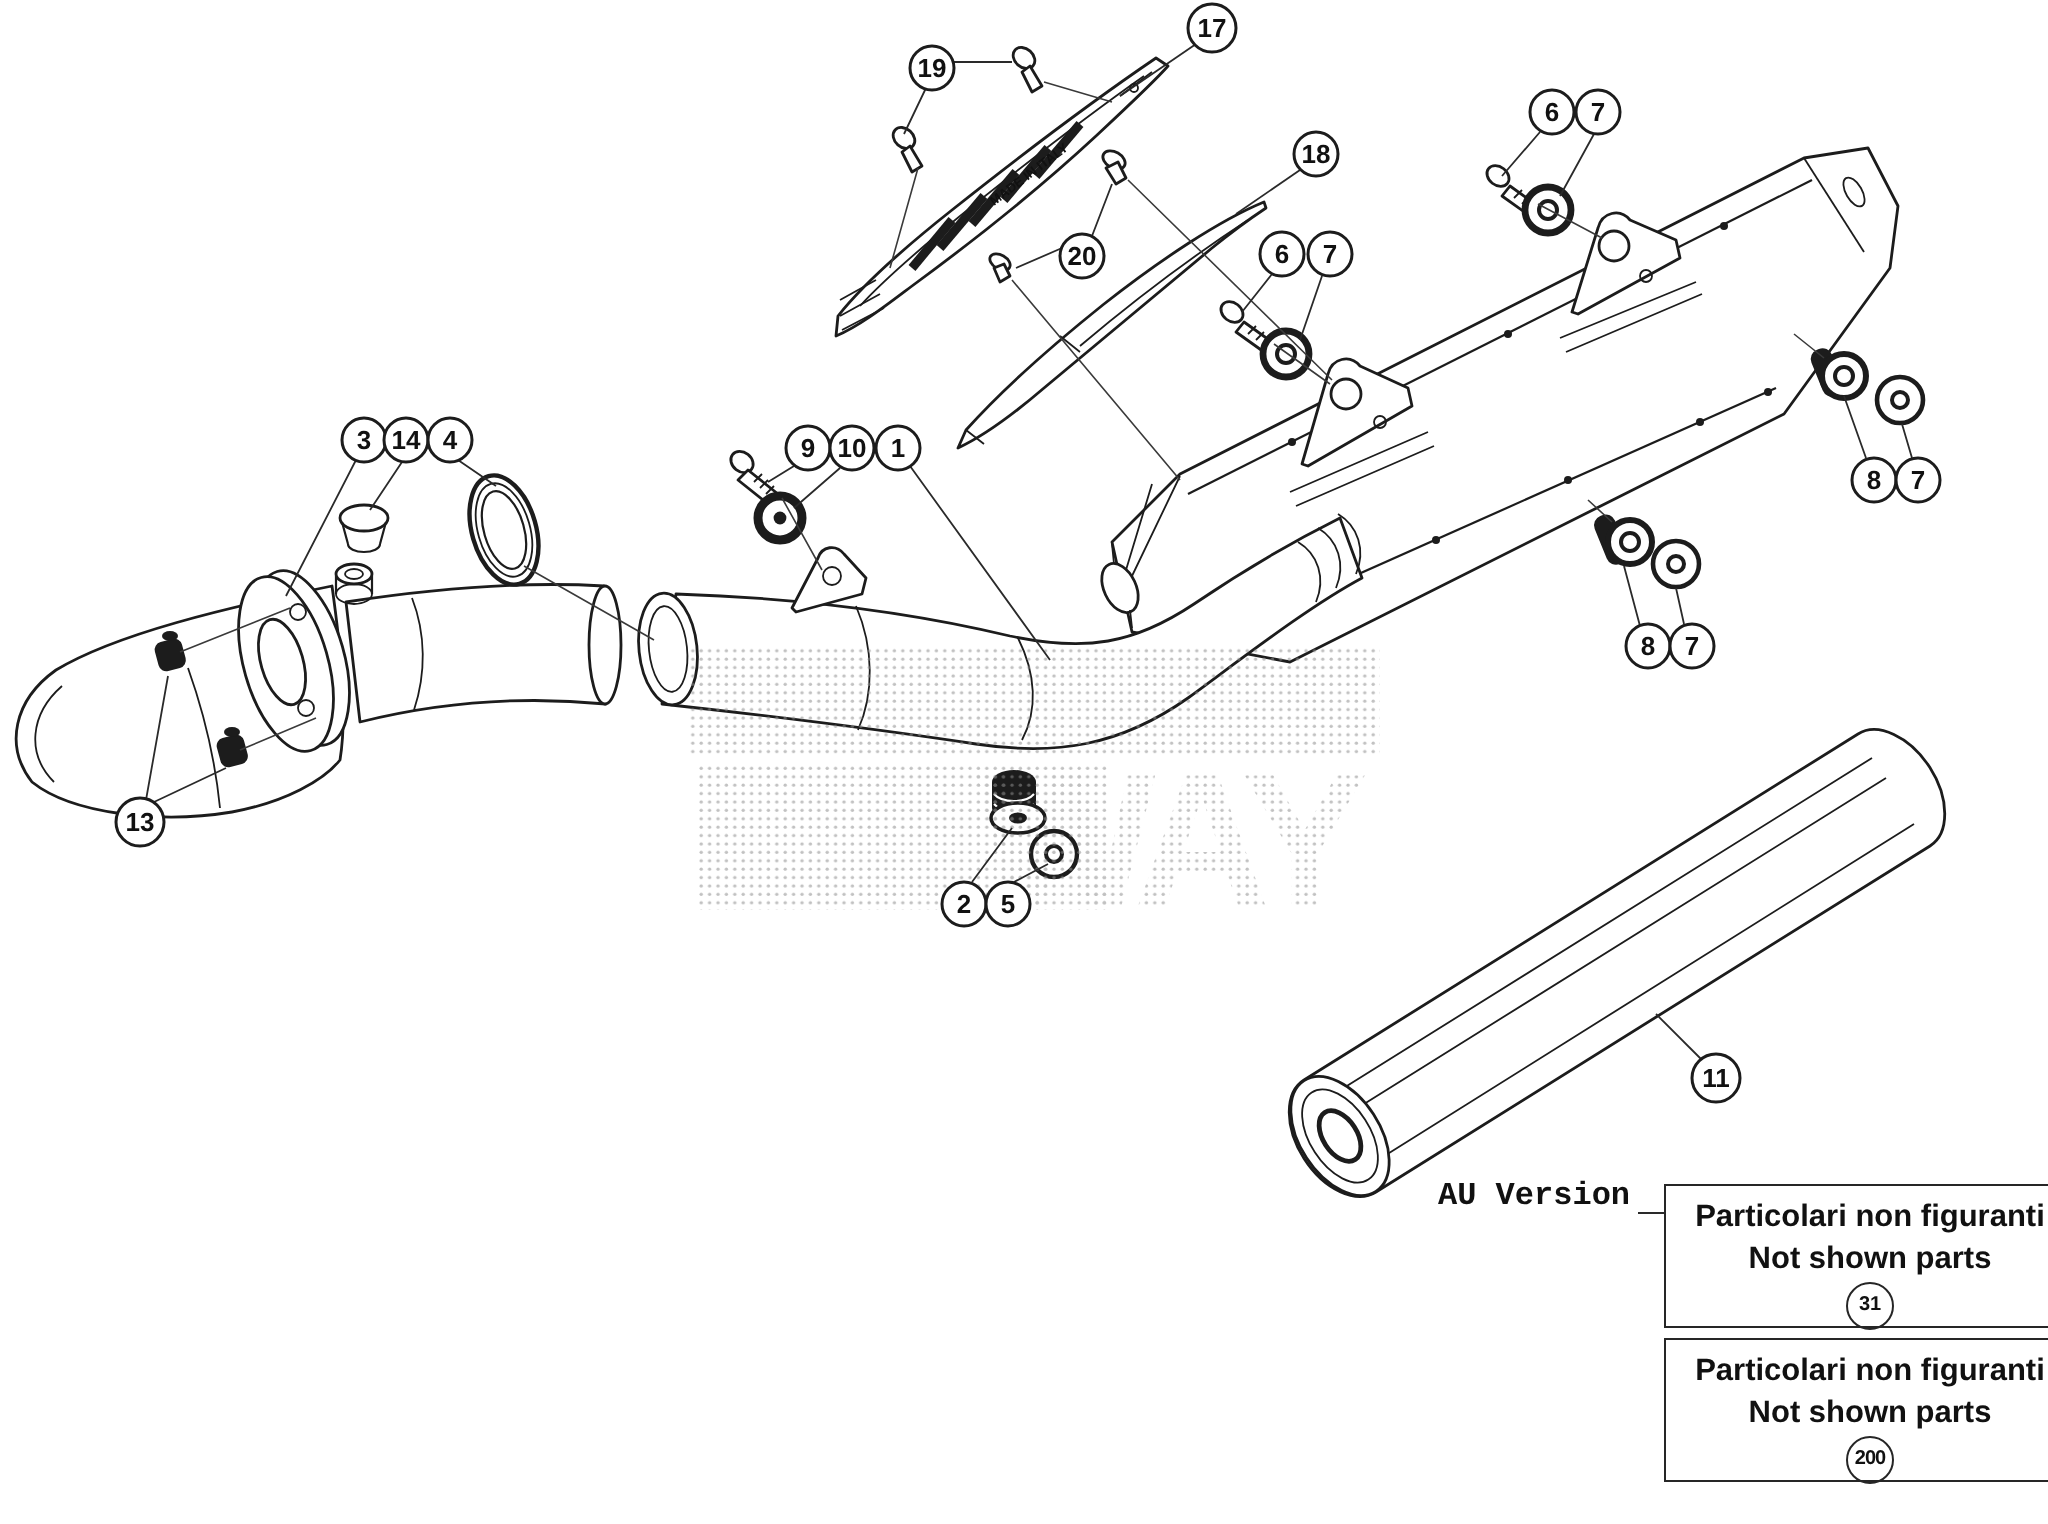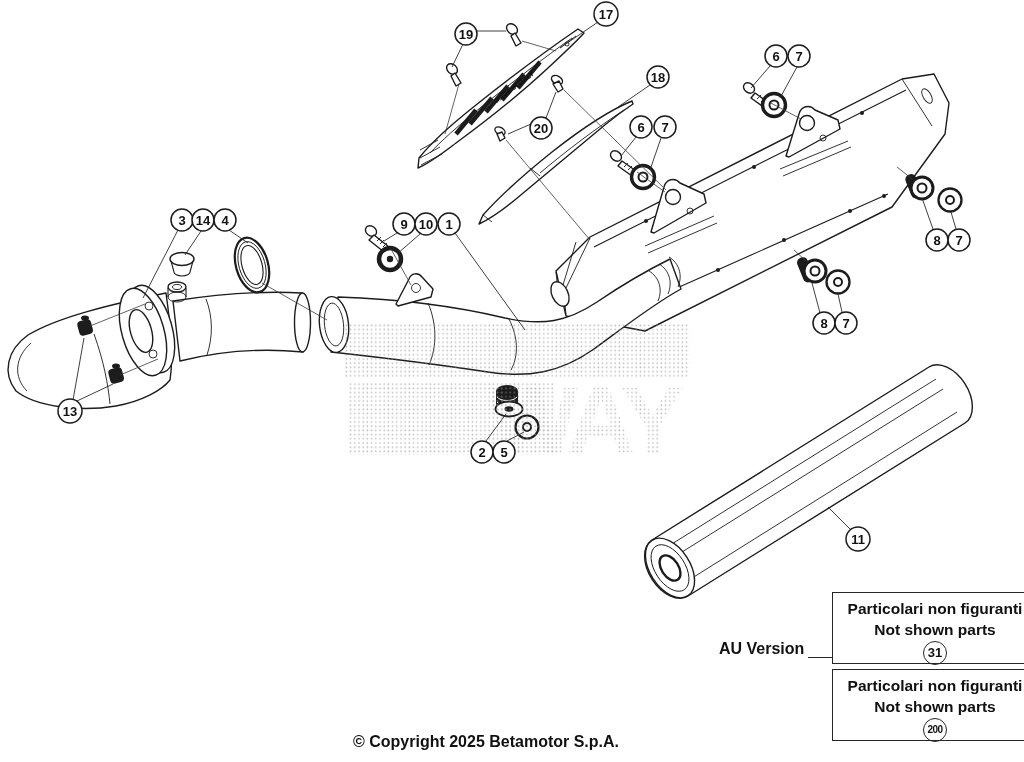--- a/index.html
+++ b/index.html
@@ -10,23 +10,23 @@
   .ln{fill:none;stroke:#1c1c1c;stroke-width:1.1;}
   .thin{fill:none;stroke:#1c1c1c;stroke-width:0.9;}
   .ld{fill:none;stroke:#2a2a2a;stroke-width:0.9;}
   .al{fill:none;stroke:#3a3a3a;stroke-width:0.8;}
   .dk{fill:#1c1c1c;stroke:none;}
   .co{fill:#fff;stroke:#1c1c1c;stroke-width:1.5;}
   .cot{font:bold 13px "Liberation Sans",sans-serif;text-anchor:middle;fill:#111;}
   .nbox{position:absolute;left:832px;width:206px;border:1.5px solid #262626;background:#fff;
         text-align:center;font-weight:bold;font-size:15.5px;line-height:21px;padding-top:5px;box-sizing:border-box;}
   .refc{display:inline-block;width:22px;height:22px;line-height:22px;border:1.4px solid #262626;
-        border-radius:50%;font-size:13px;font-weight:bold;margin-top:1px;}
+        border-radius:50%;font-size:10px;font-weight:bold;margin-top:1px;}
   .refc.tight{font-size:10px;letter-spacing:-0.5px;}
-  .auv{position:absolute;left:719px;top:640px;font-size:16px;font-weight:bold;display:flex;align-items:flex-end;}
+  .auv{position:absolute;left:719px;top:589px;font-size:16px;font-weight:bold;display:flex;align-items:flex-end;font-family:Liberation Mono, monospace;}
   .auv .dash{display:inline-block;width:31px;height:0;border-top:1.4px solid #2a2a2a;margin-left:4px;}
   .copyright{position:absolute;left:486px;top:733px;transform:translateX(-50%);
              font-size:16px;font-weight:bold;white-space:nowrap;}
 </style>
 </head>
 <body>
 
 <div class="stage">
 
 <svg width="1024" height="762" viewBox="0 0 1024 762">
@@ -357,15 +357,14 @@
   <div>Not shown parts</div>
   <span class="refc">31</span>
 </div>
 
 <div class="nbox" style="top:669px;height:72px;">
   <div>Particolari non figuranti</div>
   <div>Not shown parts</div>
   <span class="refc tight">200</span>
 </div>
 
-<div class="copyright">© Copyright 2025 Betamotor S.p.A.</div>
 
 </div>
 
 </body></html>

